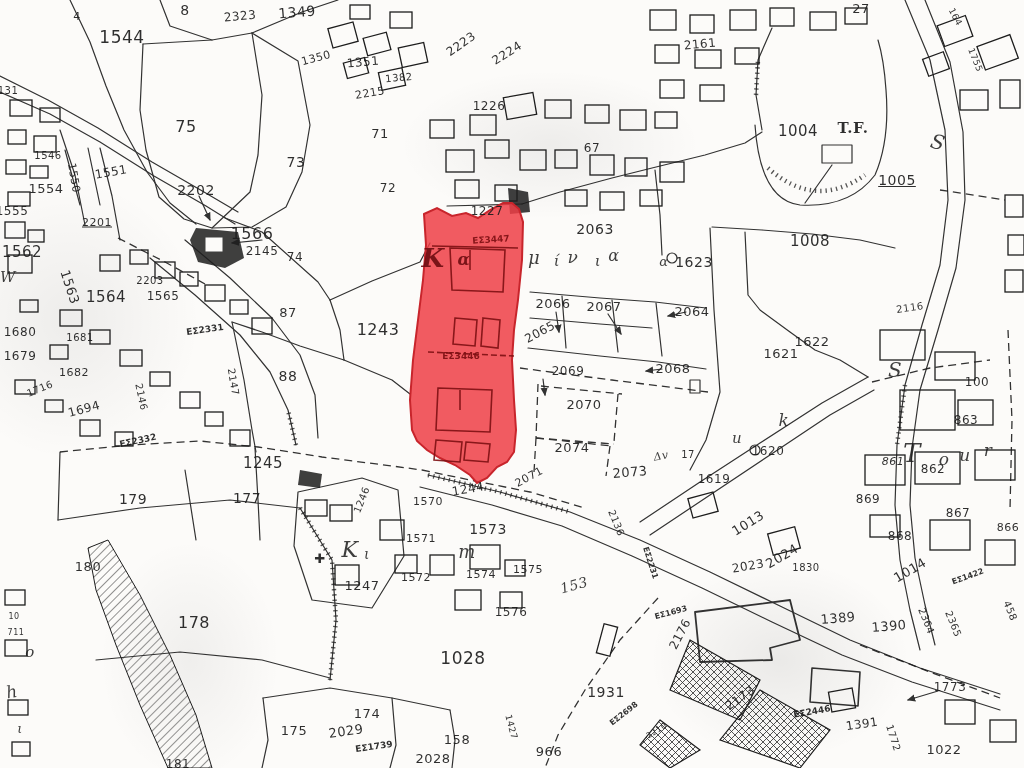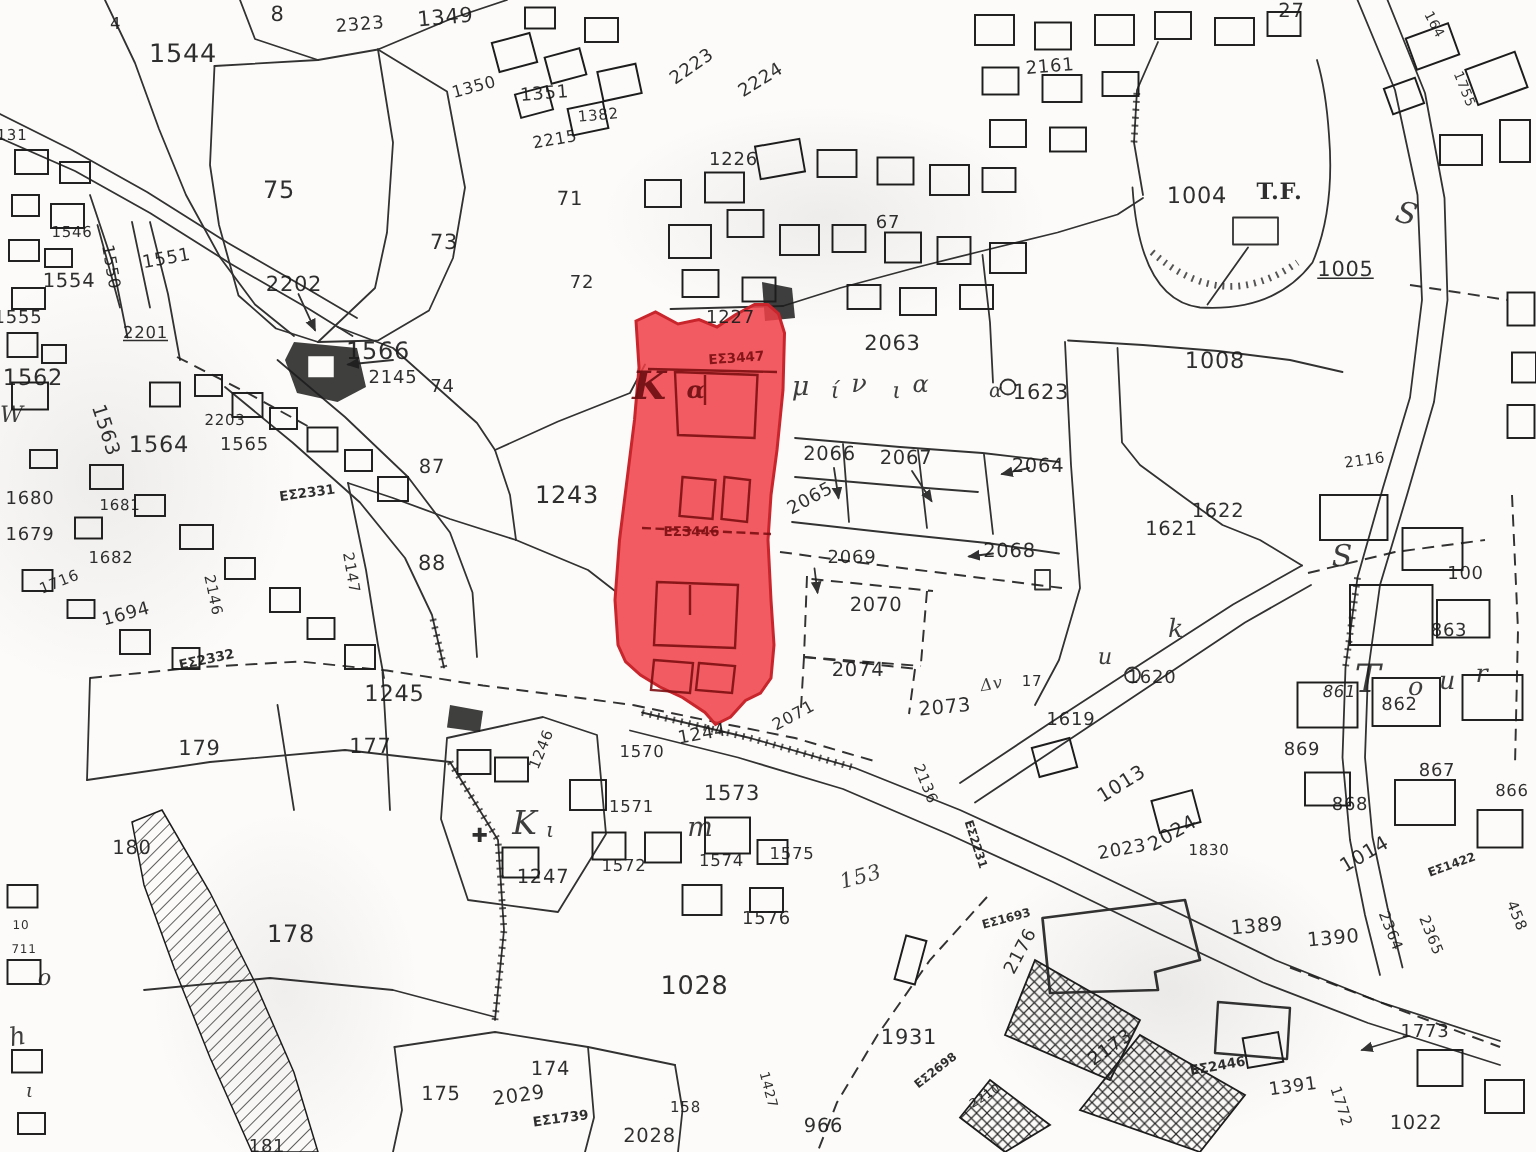--- a/index.html
+++ b/index.html
@@ -392,21 +392,21 @@
       <span class="lbl num" style="left: 657px; top: 731px; font-size: 8px; transform: translate(-50%, -50%) rotate(-32deg);">2210</span>
       <span class="lbl num" style="left: 740px; top: 698px; font-size: 12px; transform: translate(-50%, -50%) rotate(-35deg);">2173</span>
       <span class="lbl es" style="left: 812px; top: 712px; font-size: 9px; transform: translate(-50%, -50%) rotate(-10deg);">EΣ2446</span>
       <span class="lbl num" style="left: 862px; top: 724px; font-size: 12px; transform: translate(-50%, -50%) rotate(-8deg);">1391</span>
       <span class="lbl num" style="left: 893px; top: 738px; font-size: 10px; transform: translate(-50%, -50%) rotate(72deg);">1772</span>
       <span class="lbl num" style="left: 950px; top: 687px; font-size: 12px;">1773</span>
       <span class="lbl num" style="left: 944px; top: 749px; font-size: 13px;">1022</span>
       <span class="lbl num" style="left: 463px; top: 658px; font-size: 17px;">1028</span>
       <span class="lbl num" style="left: 511px; top: 612px; font-size: 12px;">1576</span>
       <span class="lbl num" style="left: 549px; top: 751px; font-size: 13px;">966</span>
-      <span class="lbl num" style="left: 457px; top: 739px; font-size: 10px;">158</span>
+      <span class="lbl num" style="left: 457px; top: 739px; font-size: 13px;">158</span>
       <span class="lbl num" style="left: 433px; top: 758px; font-size: 13px;">2028</span>
       <span class="lbl num" style="left: 511px; top: 727px; font-size: 9px; transform: translate(-50%, -50%) rotate(75deg);">1427</span>
       <span class="lbl num" style="left: 367px; top: 713px; font-size: 13px;">174</span>
       <span class="lbl num" style="left: 346px; top: 731px; font-size: 13px; transform: translate(-50%, -50%) rotate(-8deg);">2029</span>
       <span class="lbl es" style="left: 374px; top: 747px; font-size: 9px; transform: translate(-50%, -50%) rotate(-8deg);">EΣ1739</span>
       <span class="lbl num" style="left: 294px; top: 730px; font-size: 13px;">175</span>
       <span class="lbl num" style="left: 194px; top: 623px; font-size: 16px;">178</span>
       <span class="lbl num" style="left: 88px; top: 566px; font-size: 13px;">180</span>
       <span class="lbl num" style="left: 178px; top: 764px; font-size: 12px;">181</span>
       <span class="lbl num" style="left: 133px; top: 499px; font-size: 14px;">179</span>

